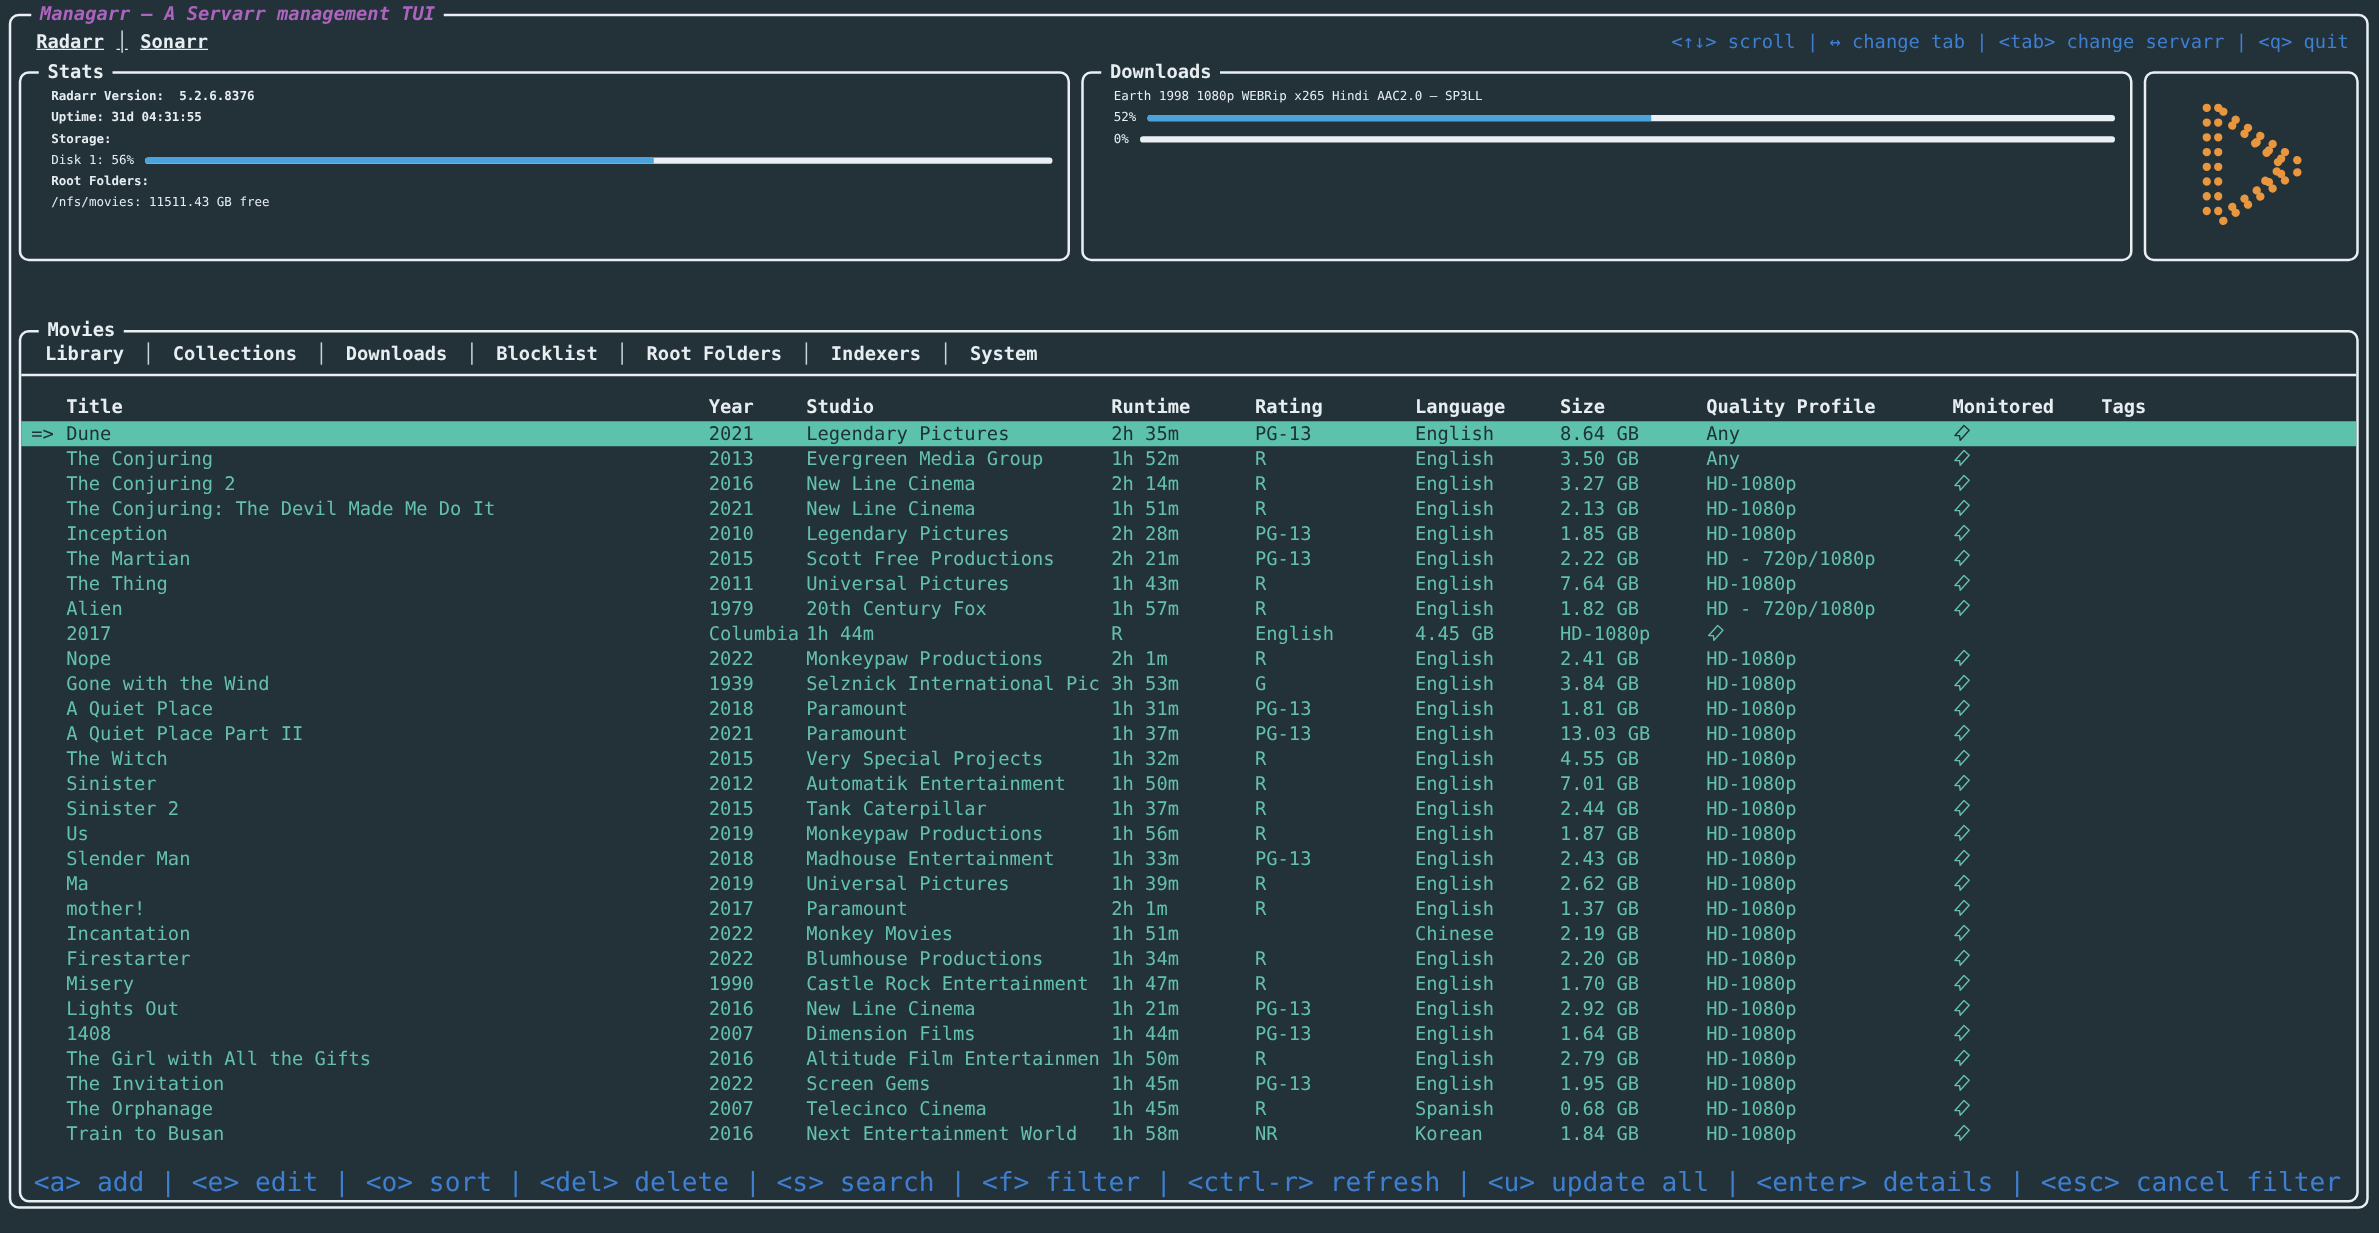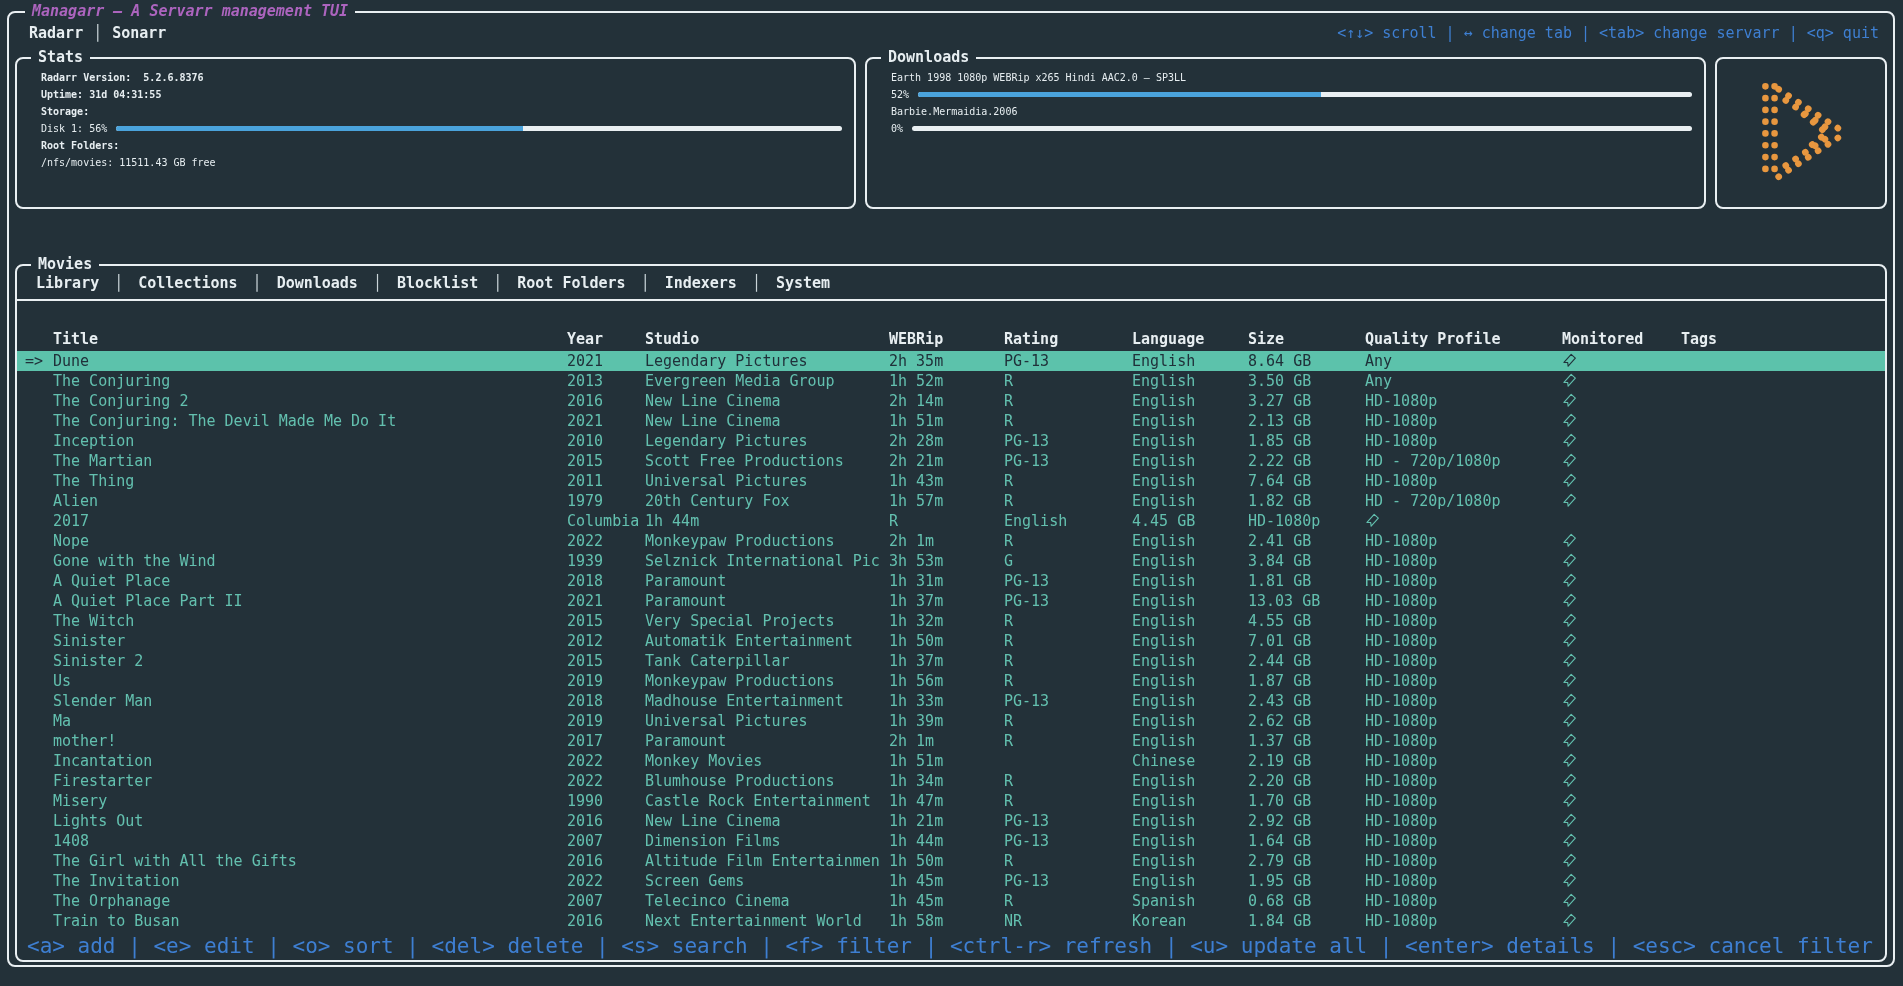--- a/index.html
+++ b/index.html
@@ -10,38 +10,38 @@
   *{box-sizing:border-box;}
   html,body{margin:0;padding:0;background:var(--bg);}
   body{font-family:"DejaVu Sans Mono","Liberation Mono",monospace;color:var(--text);}
   .screen{position:relative;width:1903px;height:986px;overflow:hidden;background:var(--bg);}
   .app{position:absolute;left:7px;top:11px;width:1888px;height:956px;border:2px solid var(--border);
        border-radius:8px;display:flex;flex-direction:column;}
   .panel-title{position:absolute;top:-12px;left:14px;background:var(--bg);padding:0 7px;
        font-weight:bold;font-size:15px;line-height:21px;white-space:pre;}
   .app-title{color:var(--purple);font-style:italic;left:16px;}
   .topbar{display:flex;justify-content:space-between;align-items:center;height:34px;padding:6px 14px 0 14px;}
-  .servarr-tabs{display:flex;align-items:center;font-weight:bold;font-size:15px;}
+  .servarr-tabs{display:flex;align-items:center;font-weight:bold;font-size:15px;text-decoration:underline;}
   .servarr-tabs .tab{padding:0 6px;cursor:default;color:var(--text);}
   .tabs .tab{padding:0 11px;cursor:default;color:var(--text);}
   .tab-active{color:var(--orange);}
   .sep{color:var(--sep);font-weight:normal;padding:0 4px;}
   .hints{color:var(--blue);font-size:15px;white-space:pre;}
   .panels-row{display:flex;gap:9px;padding:10px 6px 0 6px;}
   .panel{position:relative;border:2px solid var(--border);border-radius:8px;background:var(--bg);}
   .stats,.downloads{flex:1;height:152px;padding:10px 12px 0 24px;}
   .logo-panel{width:172px;height:152px;display:flex;align-items:center;justify-content:center;}
   .line{font-size:10px;line-height:17px;height:17px;white-space:pre;display:flex;align-items:center;}
   .bold{font-weight:bold;}
   .bar{flex:1;height:5px;background:var(--border);margin-left:9px;border-radius:3px;position:relative;overflow:hidden;}
   .bar-fill{position:absolute;left:0;top:0;bottom:0;background:var(--bar-blue);}
   .movies{margin:55px 6px 3px 6px;flex:1;display:flex;flex-direction:column;padding:8px 0 4px 0;}
   .tabs{display:flex;align-items:center;font-weight:bold;font-size:15px;padding:0 8px 7px 8px;
         border-bottom:2px solid var(--border);}
-  .table{display:flex;flex-direction:column;margin-top:28px;}
+  .table{display:flex;flex-direction:column;margin-top:14px;}
   .thead,.trow{display:grid;grid-template-columns:28px 514px 78px 244px 115px 128px 116px 117px 197px 119px minmax(0,1fr);
         font-size:15px;line-height:20px;height:20px;white-space:pre;padding-left:8px;}
   .thead{font-weight:bold;margin-bottom:2px;}
   .thead div,.trow div{overflow:hidden;}
   .trow{color:var(--row-teal);}
   .trow.selected{background:var(--sel-bg);color:var(--sel-fg);}
   .mon-icon{display:inline-block;}
   .mon-icon svg{width:15px;height:15px;display:block;margin-top:2px;}
   .help{margin-top:auto;color:var(--blue);font-size:21px;line-height:20px;padding:2px 10px 0 10px;white-space:pre;}
 </style>
@@ -75,21 +75,20 @@
         <div class="line">/nfs/movies: 11511.43 GB free</div>
       </section>
 
       <section class="panel downloads">
         <span class="panel-title">Downloads</span>
         <div class="line">Earth 1998 1080p WEBRip x265 Hindi AAC2.0 – SP3LL</div>
         <div class="line">
           <span>52%</span>
           <span class="bar"><span class="bar-fill" style="width: 52%;"></span></span>
         </div>
-        <div class="line">Barbie.Mermaidia.2006</div>
         <div class="line">
           <span>0%</span>
           <span class="bar"><span class="bar-fill" style="width: 0%;"></span></span>
         </div>
       </section>
 
       <section class="panel logo-panel">
         <svg viewBox="0 0 130 120" width="134" height="122">
           <g fill="none" stroke="#E8973F" stroke-width="6.5" stroke-linecap="round" stroke-dasharray="0.1 11.5">
             <path d="M30 14 V106"></path>
@@ -121,21 +120,21 @@
           <span class="sep">│</span>
           <span class="tab">System</span>
         </div>
 
       <div class="table">
         <div class="thead">
           <div></div>
           <div>Title</div>
           <div>Year</div>
           <div>Studio</div>
-          <div>WEBRip</div>
+          <div>Runtime</div>
           <div>Rating</div>
           <div>Language</div>
           <div>Size</div>
           <div>Quality Profile</div>
           <div>Monitored</div>
           <div>Tags</div>
         </div>
         <div id="tbody">
             <div class="trow selected">
     <div>=&gt;</div>

